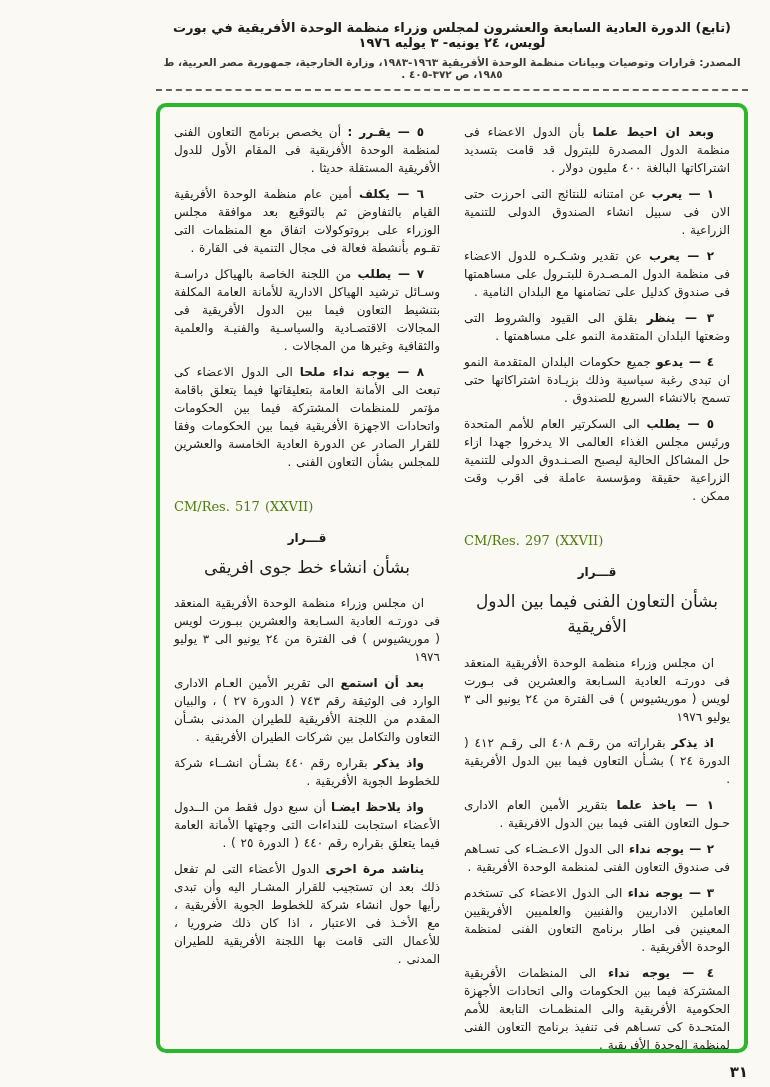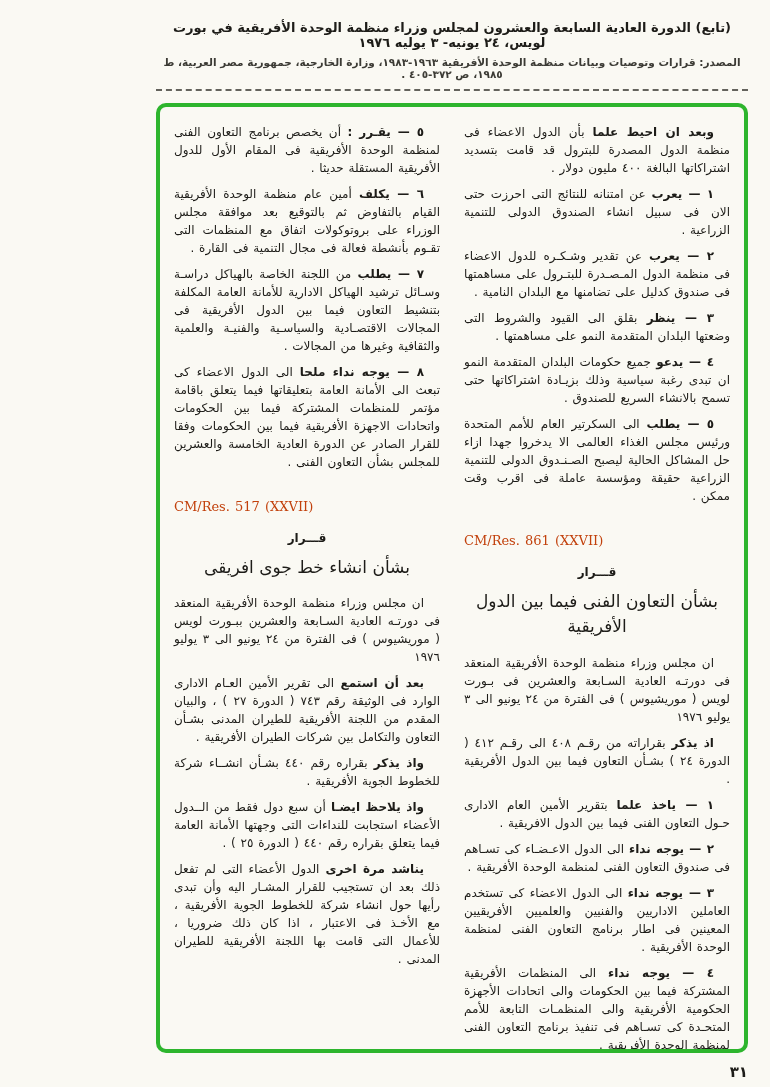--- a/index.html
+++ b/index.html
@@ -43,21 +43,21 @@
   }
   .b { font-weight: bold; }
 
   .res-id {
     direction: ltr;
     text-align: left;
     text-indent: 0;
     font-family: "DejaVu Serif", serif;
     font-size: 13px;
     margin: 26px 0 2px;
-    color: #c2410c;
+    color: #4d7c0f;
   }
   .res-word {
     text-align: center;
     text-indent: 0;
     font-weight: bold;
     font-size: 12px;
     margin: 12px 0 8px;
     word-spacing: 0;
   }
   .res-title {
@@ -108,21 +108,21 @@
         </p>
         <p class="para">
           <span class="b">٤ — يدعو</span>
           <span>جميع حكومات البلدان المتقدمة النمو ان تبدى رغبة سياسية وذلك بزيـادة اشتراكاتها حتى تسمح بالانشاء السريع للصندوق .</span>
         </p>
         <p class="para">
           <span class="b">٥ — يطلب</span>
           <span>الى السكرتير العام للأمم المتحدة ورئيس مجلس الغذاء العالمى الا يدخروا جهدا ازاء حل المشاكل الحالية ليصبح الصـنـدوق الدولى للتنمية الزراعية حقيقة ومؤسسة عاملة فى اقرب وقت ممكن .</span>
         </p>
 
-        <p class="para res-id">CM/Res. 861 (XXVII)</p>
+        <p class="para res-id">CM/Res. 297 (XXVII)</p>
         <p class="para res-word">قـــرار</p>
         <p class="para res-title">بشأن التعاون الفنى فيما بين الدول الأفريقية</p>
 
         <p class="para">
           <span class="b"></span>
           <span>ان مجلس وزراء منظمة الوحدة الأفريقية المنعقد فى دورتـه العادية السـابعة والعشرين فى بـورت لويس ( موريشيوس ) فى الفترة من ٢٤ يونيو الى ٣ يوليو ١٩٧٦</span>
         </p>
         <p class="para">
           <span class="b">اذ يذكر</span>
           <span>بقراراته من رقـم ٤٠٨ الى رقـم ٤١٢ ( الدورة ٢٤ ) بشـأن التعاون فيما بين الدول الأفريقية .</span>

